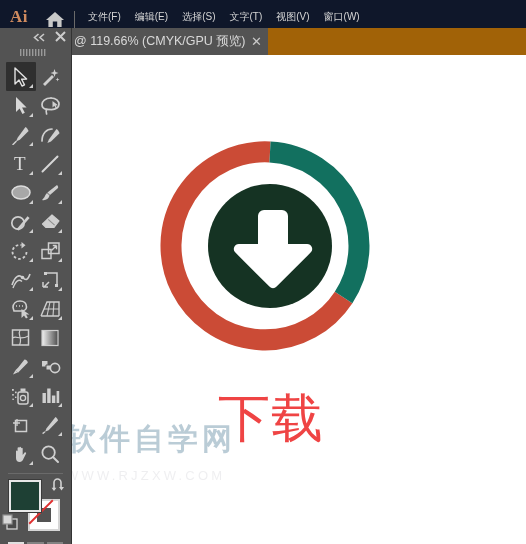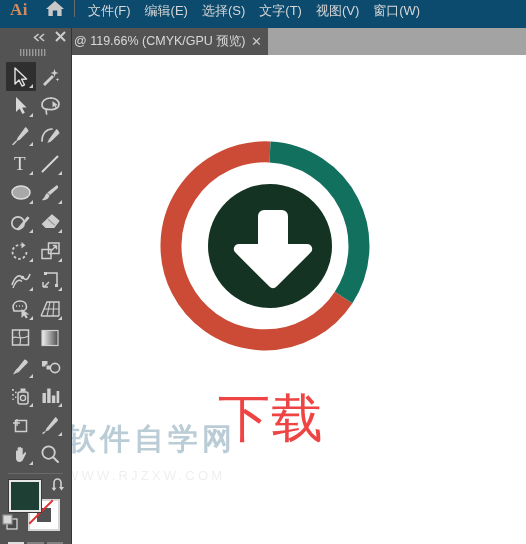--- a/index.html
+++ b/index.html
@@ -7,39 +7,39 @@
     width: 526px; height: 544px;
     background: #535353;
     font-family: "Liberation Sans", "DejaVu Sans", sans-serif;
     overflow: hidden;
   }
   #app { position: relative; width: 526px; height: 544px; background: #3c3c3c; }
 
   
   #menubar {
     position: absolute; left: 0; top: 0; width: 526px; height: 28px;
-    background: #0c4a6e; display: flex; align-items: flex-start;
+    background: #0f172a; display: flex; align-items: flex-end;
   }
   #ai-logo {
     width: 38px; text-align: center; color: #d08b5f;
     font-size: 17px; font-weight: bold; letter-spacing: .5px;
     font-family: "Liberation Serif", serif; padding-bottom: 1px;
   }
   #home-btn { width: 34px; display: flex; align-items: center; justify-content: center; }
   .home-glyph { display:block; }
   #menu-sep { width: 1px; height: 17px; background: #6a6a6a; margin: 0 6px 0 2px; }
   .menu-item {
-    color: #d6d6d6; font-size: 13px; padding: 4px 7px; white-space: nowrap;
+    color: #d6d6d6; font-size: 10px; padding: 4px 7px; white-space: nowrap;
     line-height: 14px;
   }
 
   
   #tabbar {
     position: absolute; left: 0; top: 28px; width: 526px; height: 27px;
-    background: #a3a3a3;
+    background: #a16207;
   }
   #doc-tab {
     position: absolute; left: 72px; top: 0; height: 27px;
     background: #535353; display: flex; align-items: center;
     padding: 0 0 0 2px; color: #d9d9d9; font-size: 12.5px;
   }
   #doc-tab-title { white-space: nowrap; line-height: 27px; }
   #doc-tab-close {
     width: 22px; text-align: center; color: #c9c9c9;
     font-size: 13px; font-weight: bold; line-height: 27px;

